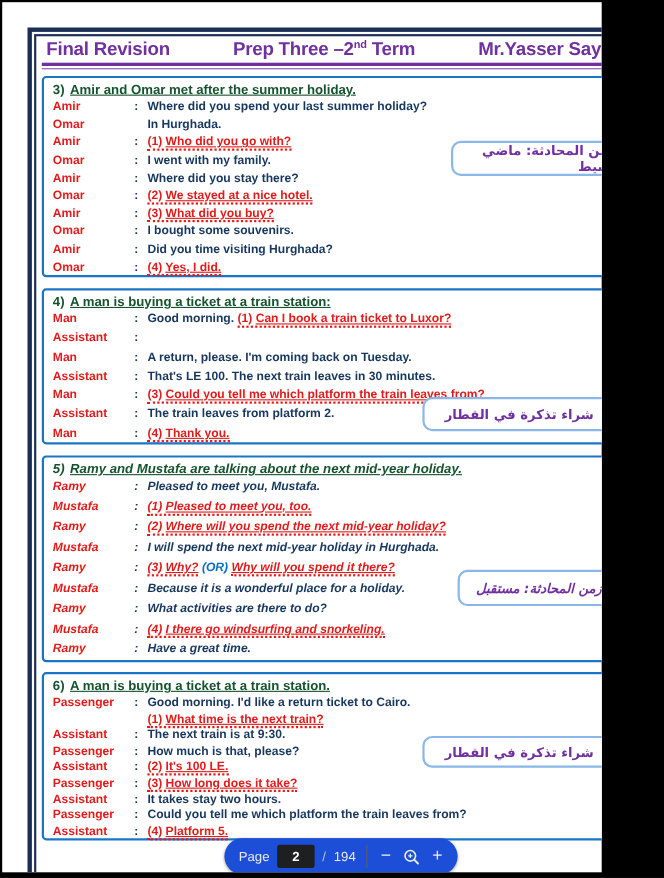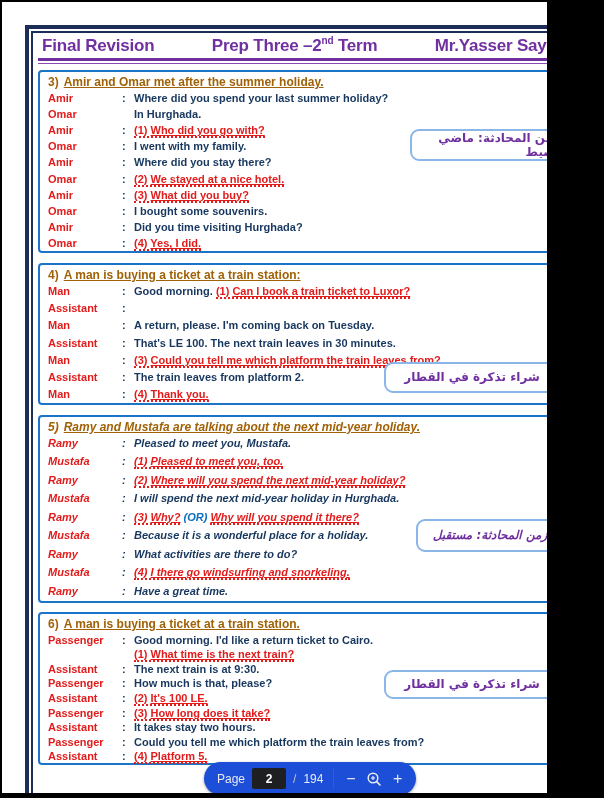--- a/index.html
+++ b/index.html
@@ -20,21 +20,21 @@
   .rule-thin  { height:1px; background:#8b4bb5; margin-top:2px; }
 
   
   .section { position:relative; border:2px solid #1a75c9; border-radius:4px; padding:3px 4px 2px 8px;
              background:#fff; }
   .sec-0 { margin-top:6px;  height:183px; }
   .sec-1 { margin-top:10px; height:142px; }
   .sec-2 { margin-top:10px; height:188px;font-style:italic; }
   .sec-3 { margin-top:9px;  height:153px; }
 
-  .heading { font-size:12px; font-weight:bold; color:#a16207; height:17px; white-space:nowrap; }
+  .heading { font-size:12px; font-weight:bold; color:#14532d; height:17px; white-space:nowrap; }
   .h-num { margin-right:5px; }
   .h-title { text-decoration:underline; }
 
   .row { display:flex; font-size:11px; font-weight:bold; white-space:nowrap; align-items:baseline; }
   .sec-0 .row { height:16.2px; }
   .sec-1 .row { height:17.3px; }
   .sec-2 .row { height:18.5px; }
   .sec-3 .row { height:14.6px; }
 
   .speaker { width:74px; color:#e21b1b; flex:none; }

